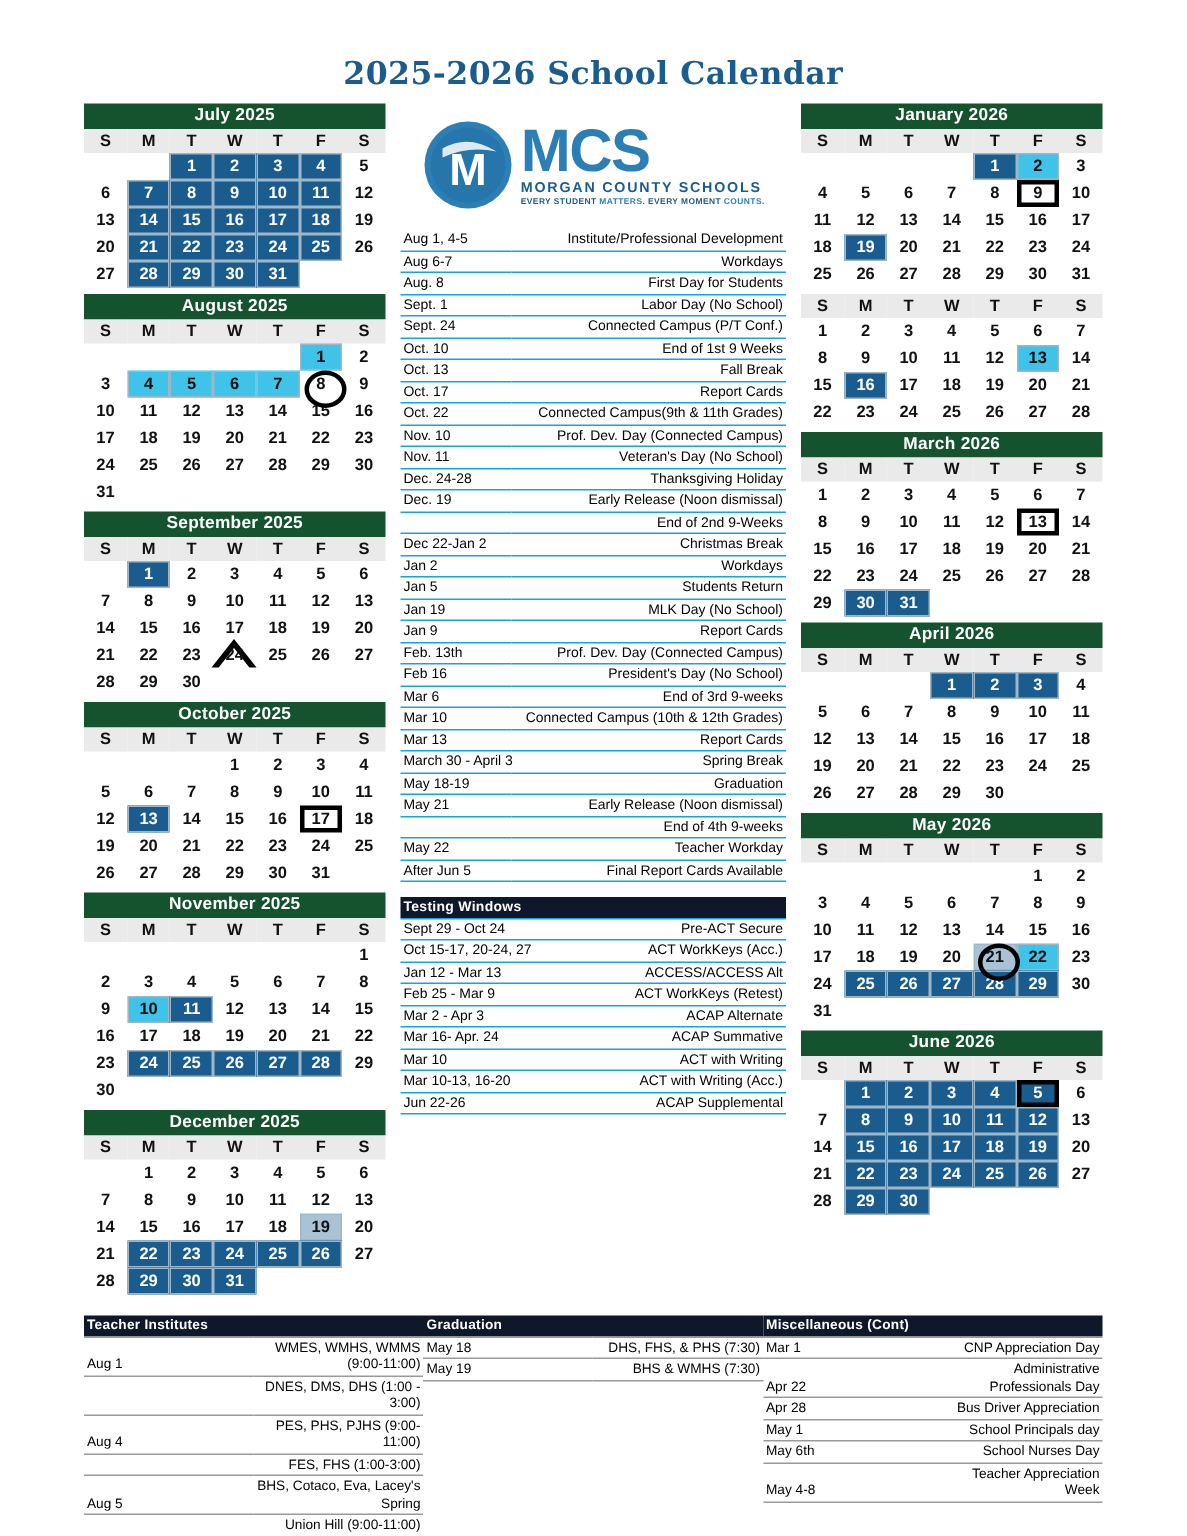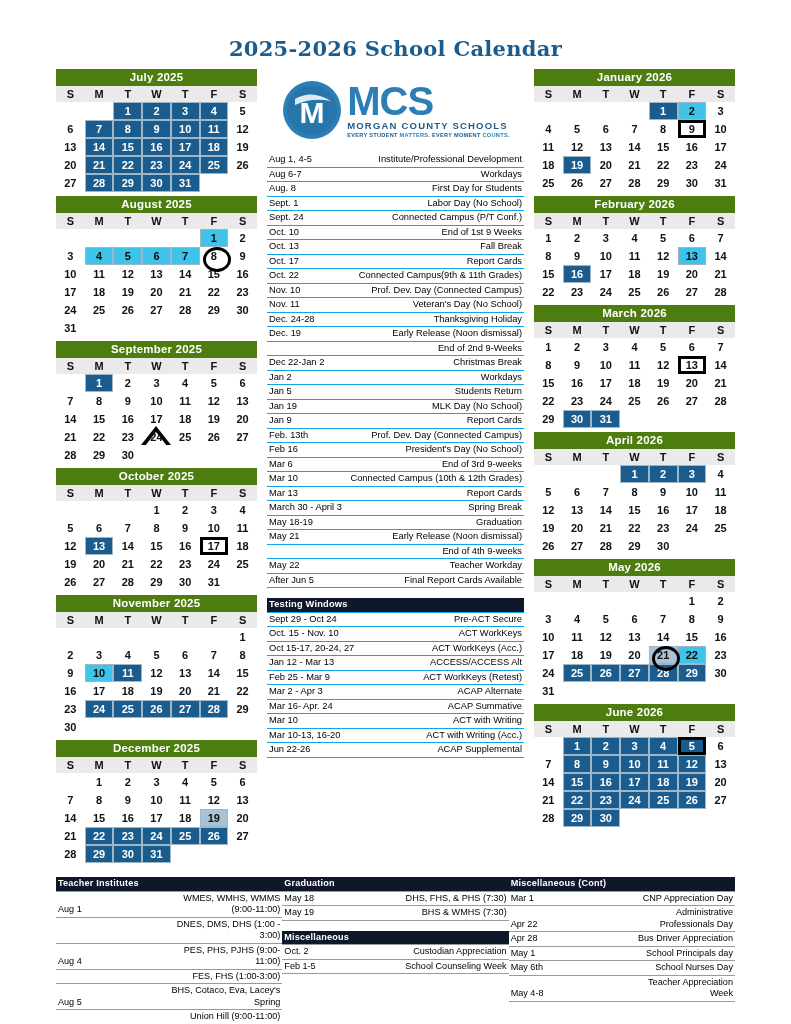--- a/index.html
+++ b/index.html
@@ -31,21 +31,21 @@
     padding: 8px 56px 0 56px;
     gap: 10px;
     align-items: flex-start;
   }
   .col-left, .col-right { width: 201px; flex: 0 0 201px; }
   .col-center { flex: 1 1 auto; width: 257px; }
 
   
   .month { width:100%; margin-bottom: 4px; }
   .month-title {
-    background:#4d7c0f;
+    background:#14532d;
     color:#fff;
     font-size:11.5px;
     font-weight:bold;
     text-align:center;
     padding:2px 0 3px 0;
     letter-spacing:0.2px;
   }
   table.cal { width:100%; border-collapse:collapse; table-layout:fixed; }
   table.cal th {
     background:#eaeaea;
@@ -1506,24 +1506,20 @@
       <table class="evt-list" style="margin-top:10px;">
         <tbody id="testing-body">
           <tr>
             <td class="sec-head" colspan="2">Testing Windows</td>
           </tr>
         <tr>
               <td class="evt-date">Sept 29 - Oct 24</td>
               <td class="evt-desc">Pre-ACT Secure</td>
             </tr>
             <tr>
-              <td class="evt-date">Oct. 15 - Nov. 10</td>
-              <td class="evt-desc">ACT WorkKeys</td>
-            </tr>
-            <tr>
               <td class="evt-date">Oct 15-17, 20-24, 27</td>
               <td class="evt-desc">ACT WorkKeys (Acc.)</td>
             </tr>
             <tr>
               <td class="evt-date">Jan 12 - Mar 13</td>
               <td class="evt-desc">ACCESS/ACCESS Alt</td>
             </tr>
             <tr>
               <td class="evt-date">Feb 25 - Mar 9</td>
               <td class="evt-desc">ACT WorkKeys (Retest)</td>
@@ -1742,21 +1738,20 @@
                 <td class="">
                   <div class="cellbox">
                     <span>31</span>
                   </div>
                 </td>
               </tr>
             </tbody>
           </table>
         </div>
         <div class="month">
-          <div class="month-title">February 2026</div>
           <table class="cal">
             <thead>
               <tr>
                 <th>S</th>
                 <th>M</th>
                 <th>T</th>
                 <th>W</th>
                 <th>T</th>
                 <th>F</th>
                 <th>S</th>
@@ -2760,35 +2755,20 @@
         <tr>
               <td class="b-date">May 18</td>
               <td class="b-desc">DHS, FHS, &amp; PHS (7:30)</td>
             </tr>
             <tr>
               <td class="b-date">May 19</td>
               <td class="b-desc">BHS &amp; WMHS (7:30)</td>
             </tr>
           </tbody>
       </table>
-      <table style="margin-top:10px;">
-        <tbody id="misc-body">
-          <tr>
-            <td class="sec-head" colspan="2">Miscellaneous</td>
-          </tr>
-        <tr>
-              <td class="b-date">Oct. 2</td>
-              <td class="b-desc">Custodian Appreciation</td>
-            </tr>
-            <tr>
-              <td class="b-date">Feb 1-5</td>
-              <td class="b-desc">School Counseling Week</td>
-            </tr>
-          </tbody>
-      </table>
     </div>
 
     <div class="bpanel">
       <table>
         <tbody id="misc2-body">
           <tr>
             <td class="sec-head" colspan="2">Miscellaneous (Cont)</td>
           </tr>
         <tr>
               <td class="b-date">Mar 1</td>

